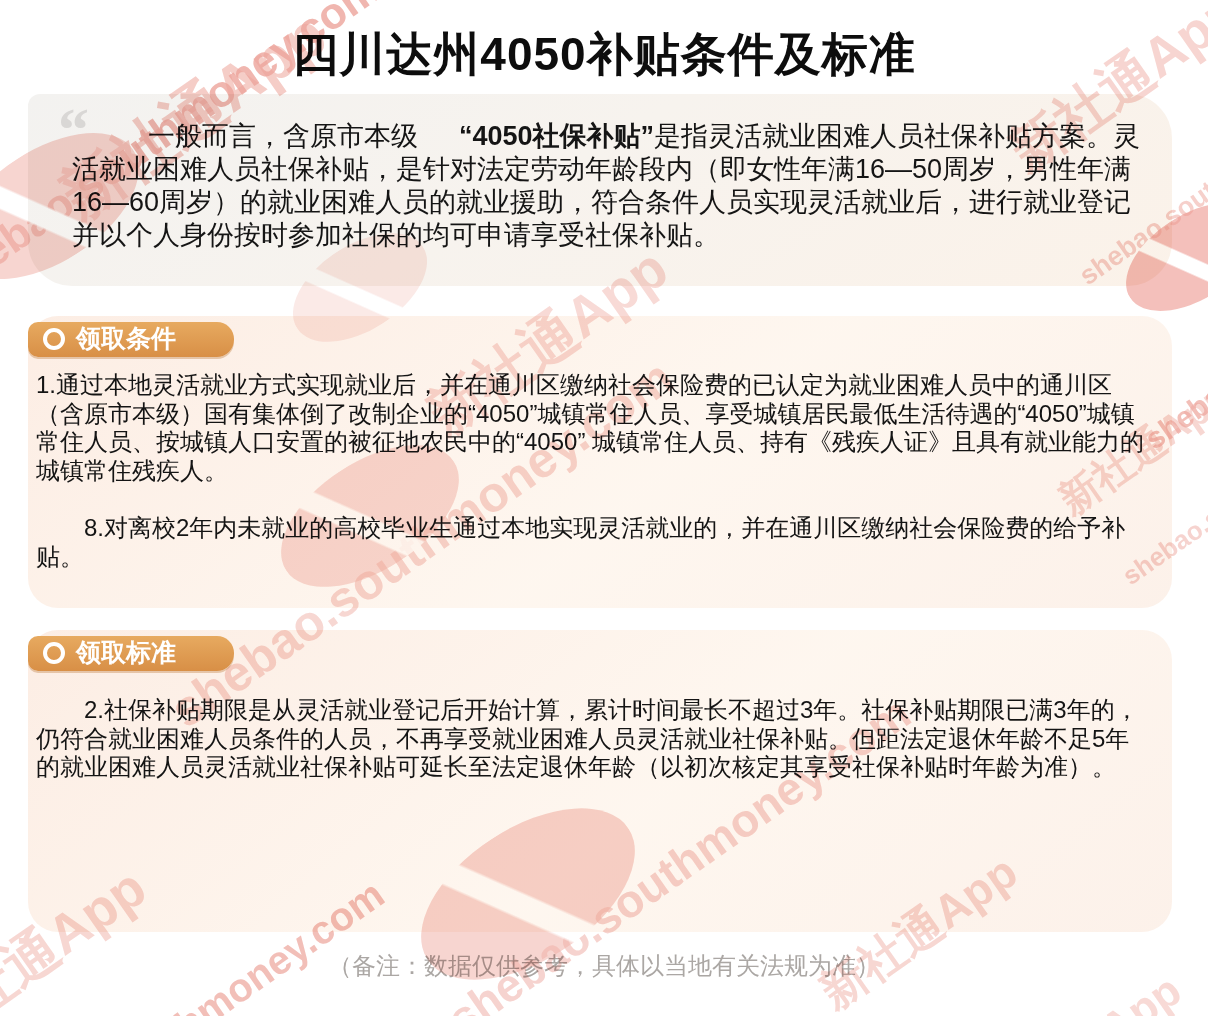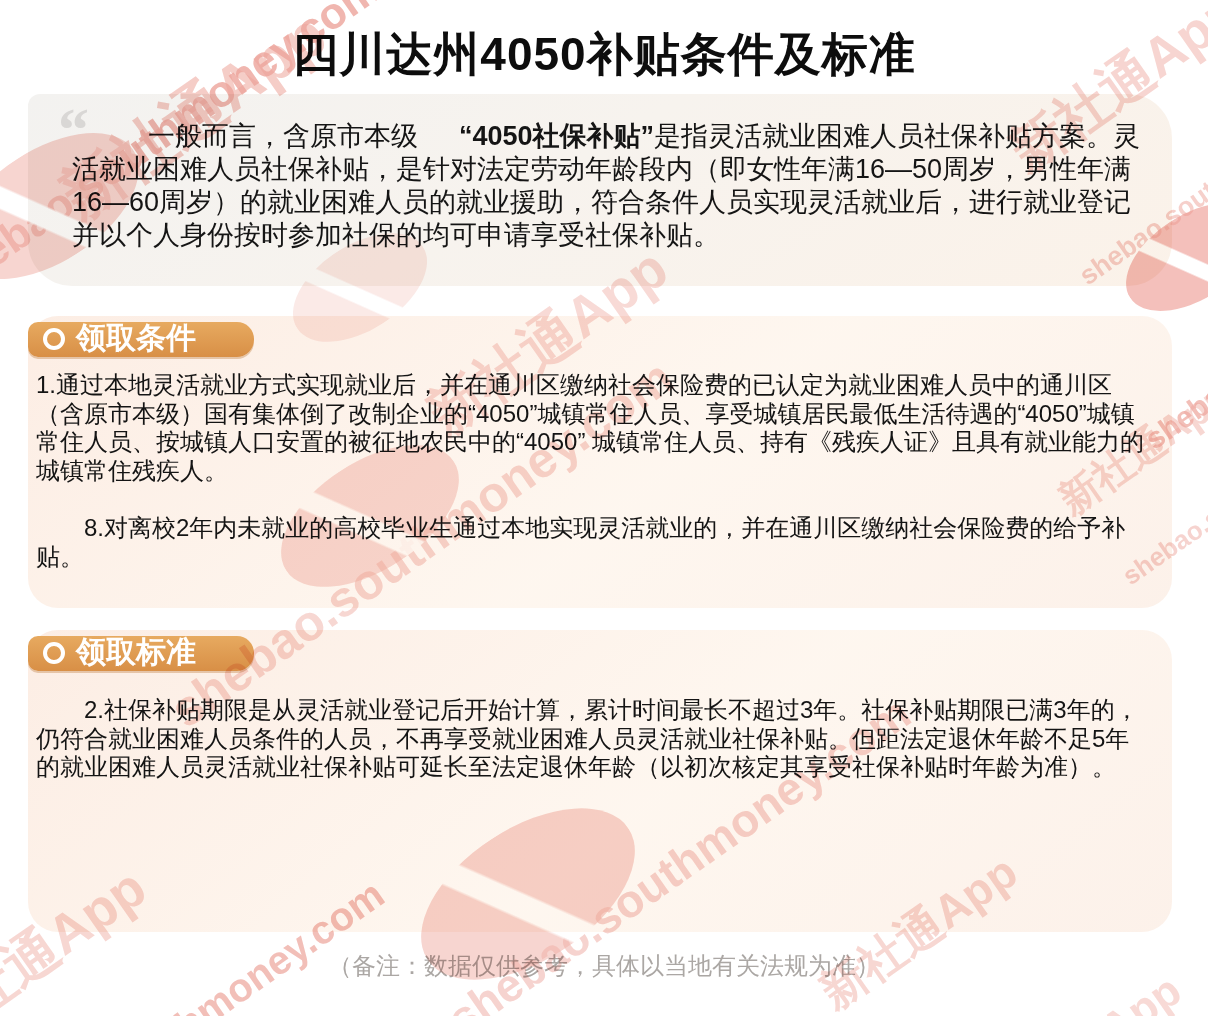--- a/index.html
+++ b/index.html
@@ -23,21 +23,21 @@
 
   .block{position:absolute;left:28px;width:1144px;box-sizing:border-box;border-radius:30px;
          background:linear-gradient(140deg,rgba(252,236,226,.93) 0%,rgba(254,246,238,.93) 55%,rgba(252,240,232,.93) 100%);}
   .block-1{top:316px;height:292px;}
   .block-2{top:630px;height:302px;}
 
   .badge{display:inline-flex;align-items:center;gap:11px;height:33px;margin-top:6px;
          padding:0 58px 2px 15px;border-radius:10px 17px 17px 10px;
          background:linear-gradient(180deg,#e7aa60 0%,#d88f46 100%);
          box-shadow:0 2px 0 rgba(186,118,52,.35);
-         color:#ffffff;font-size:30px;font-weight:700;}
+         color:#ffffff;font-size:25px;font-weight:700;}
   .ring{width:14px;height:14px;border:4px solid #ffffff;border-radius:50%;display:inline-block;flex:0 0 auto;}
 
   .body{font-size:24px;line-height:28.5px;color:#141414;}
   .block-1 .p1{margin:14px 22px 12px 8px;}
   .block-1 .p2{margin:29px 22px 0 8px;text-indent:48px;}
   .block-2 .p1{margin:16px 22px 0 8px;}
   .block-2 .p2{margin:25px 22px 0 8px;text-indent:48px;}
 
   .footer{position:absolute;top:950px;left:0;width:100%;margin:0;text-align:center;
           font-size:24px;color:#aba7a4;}

